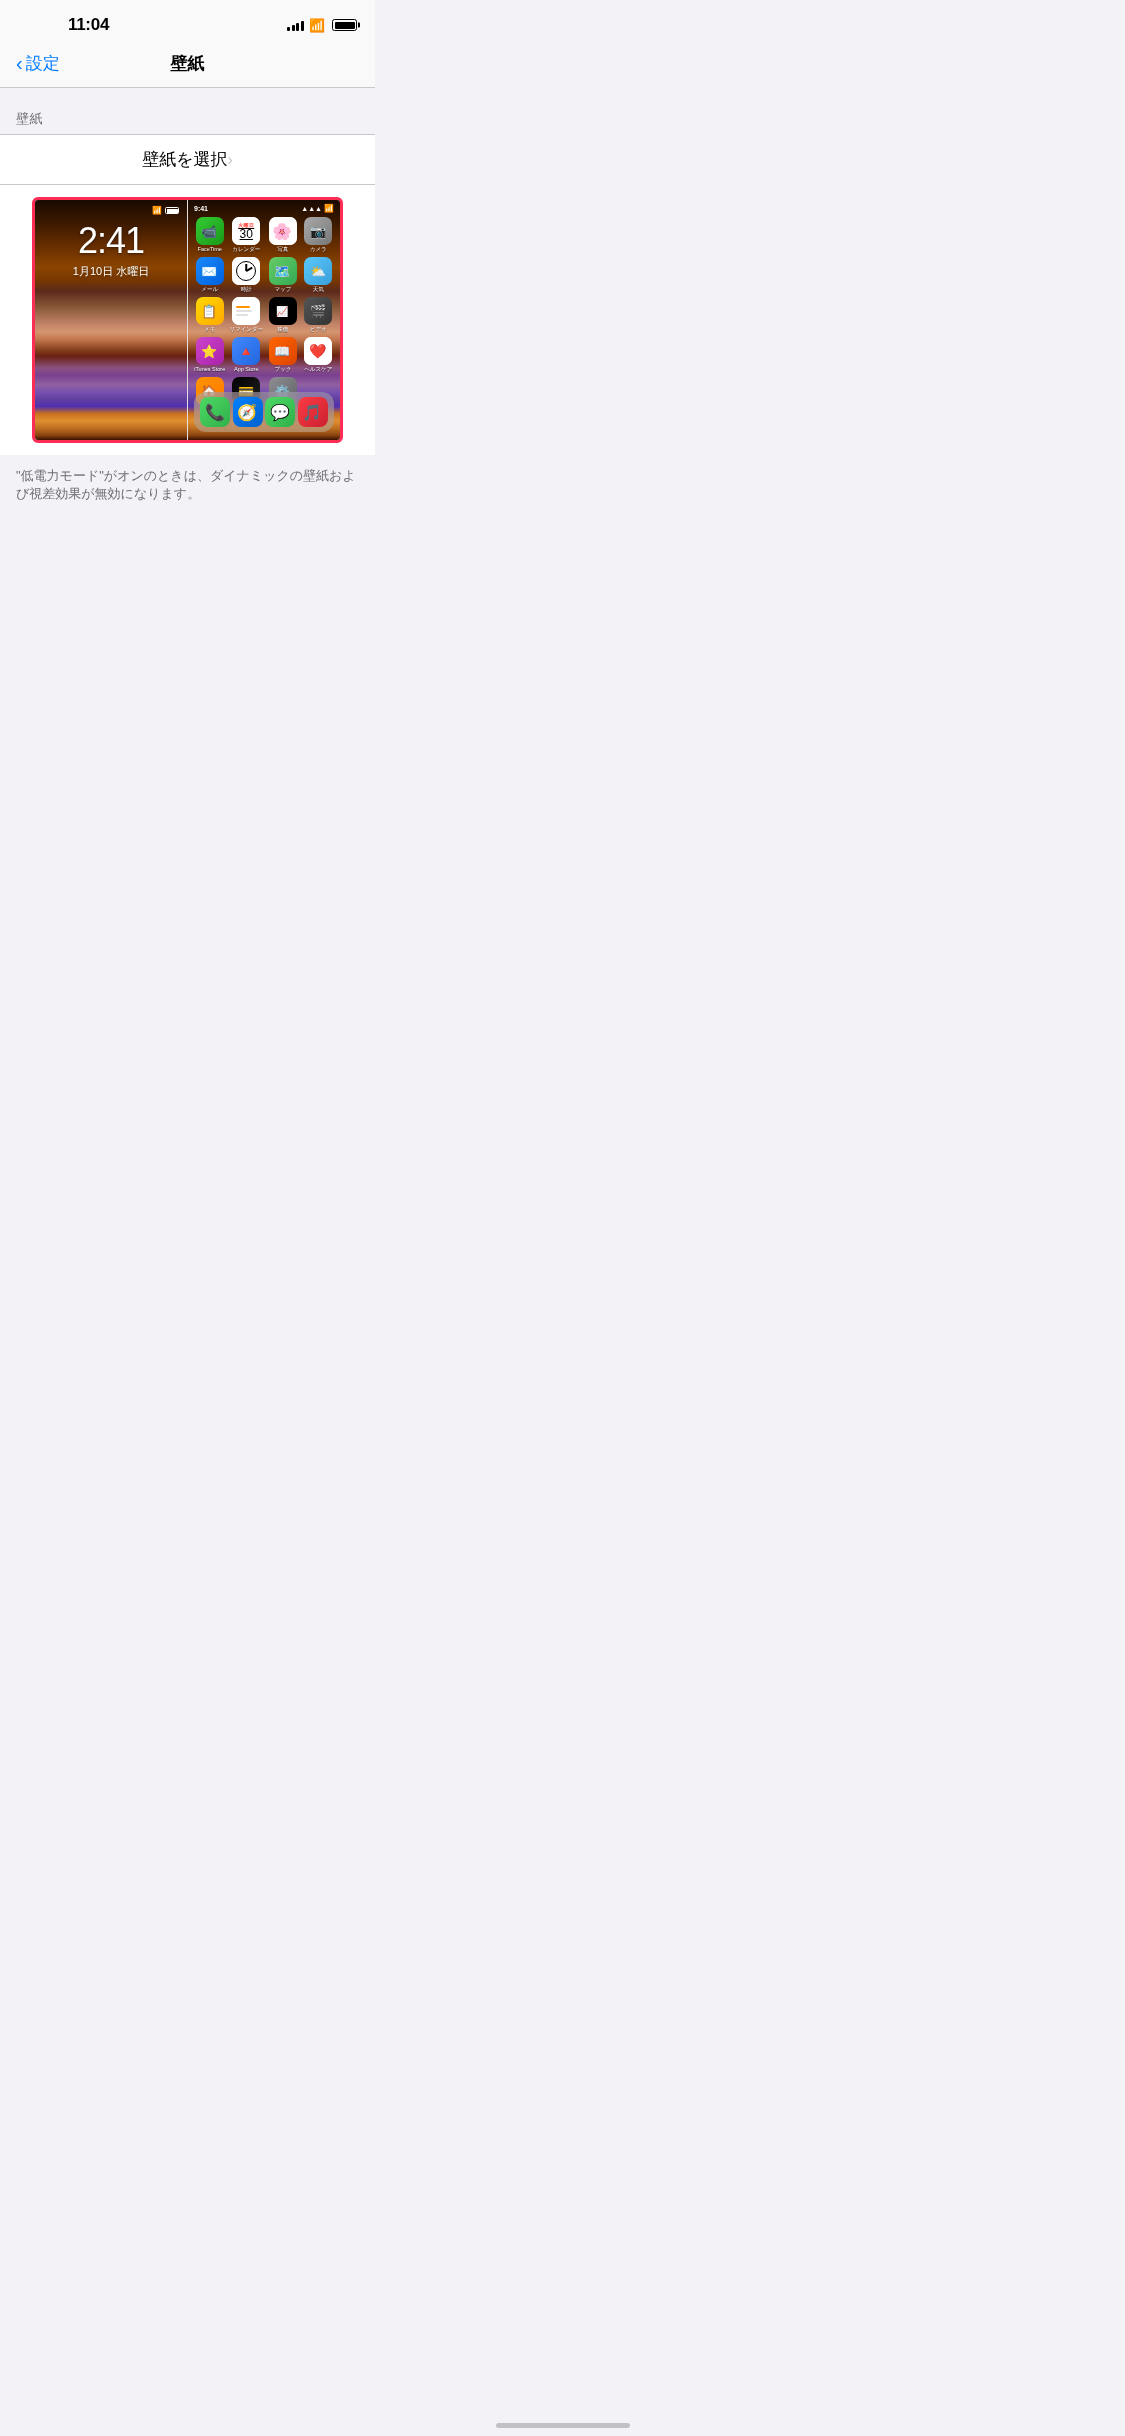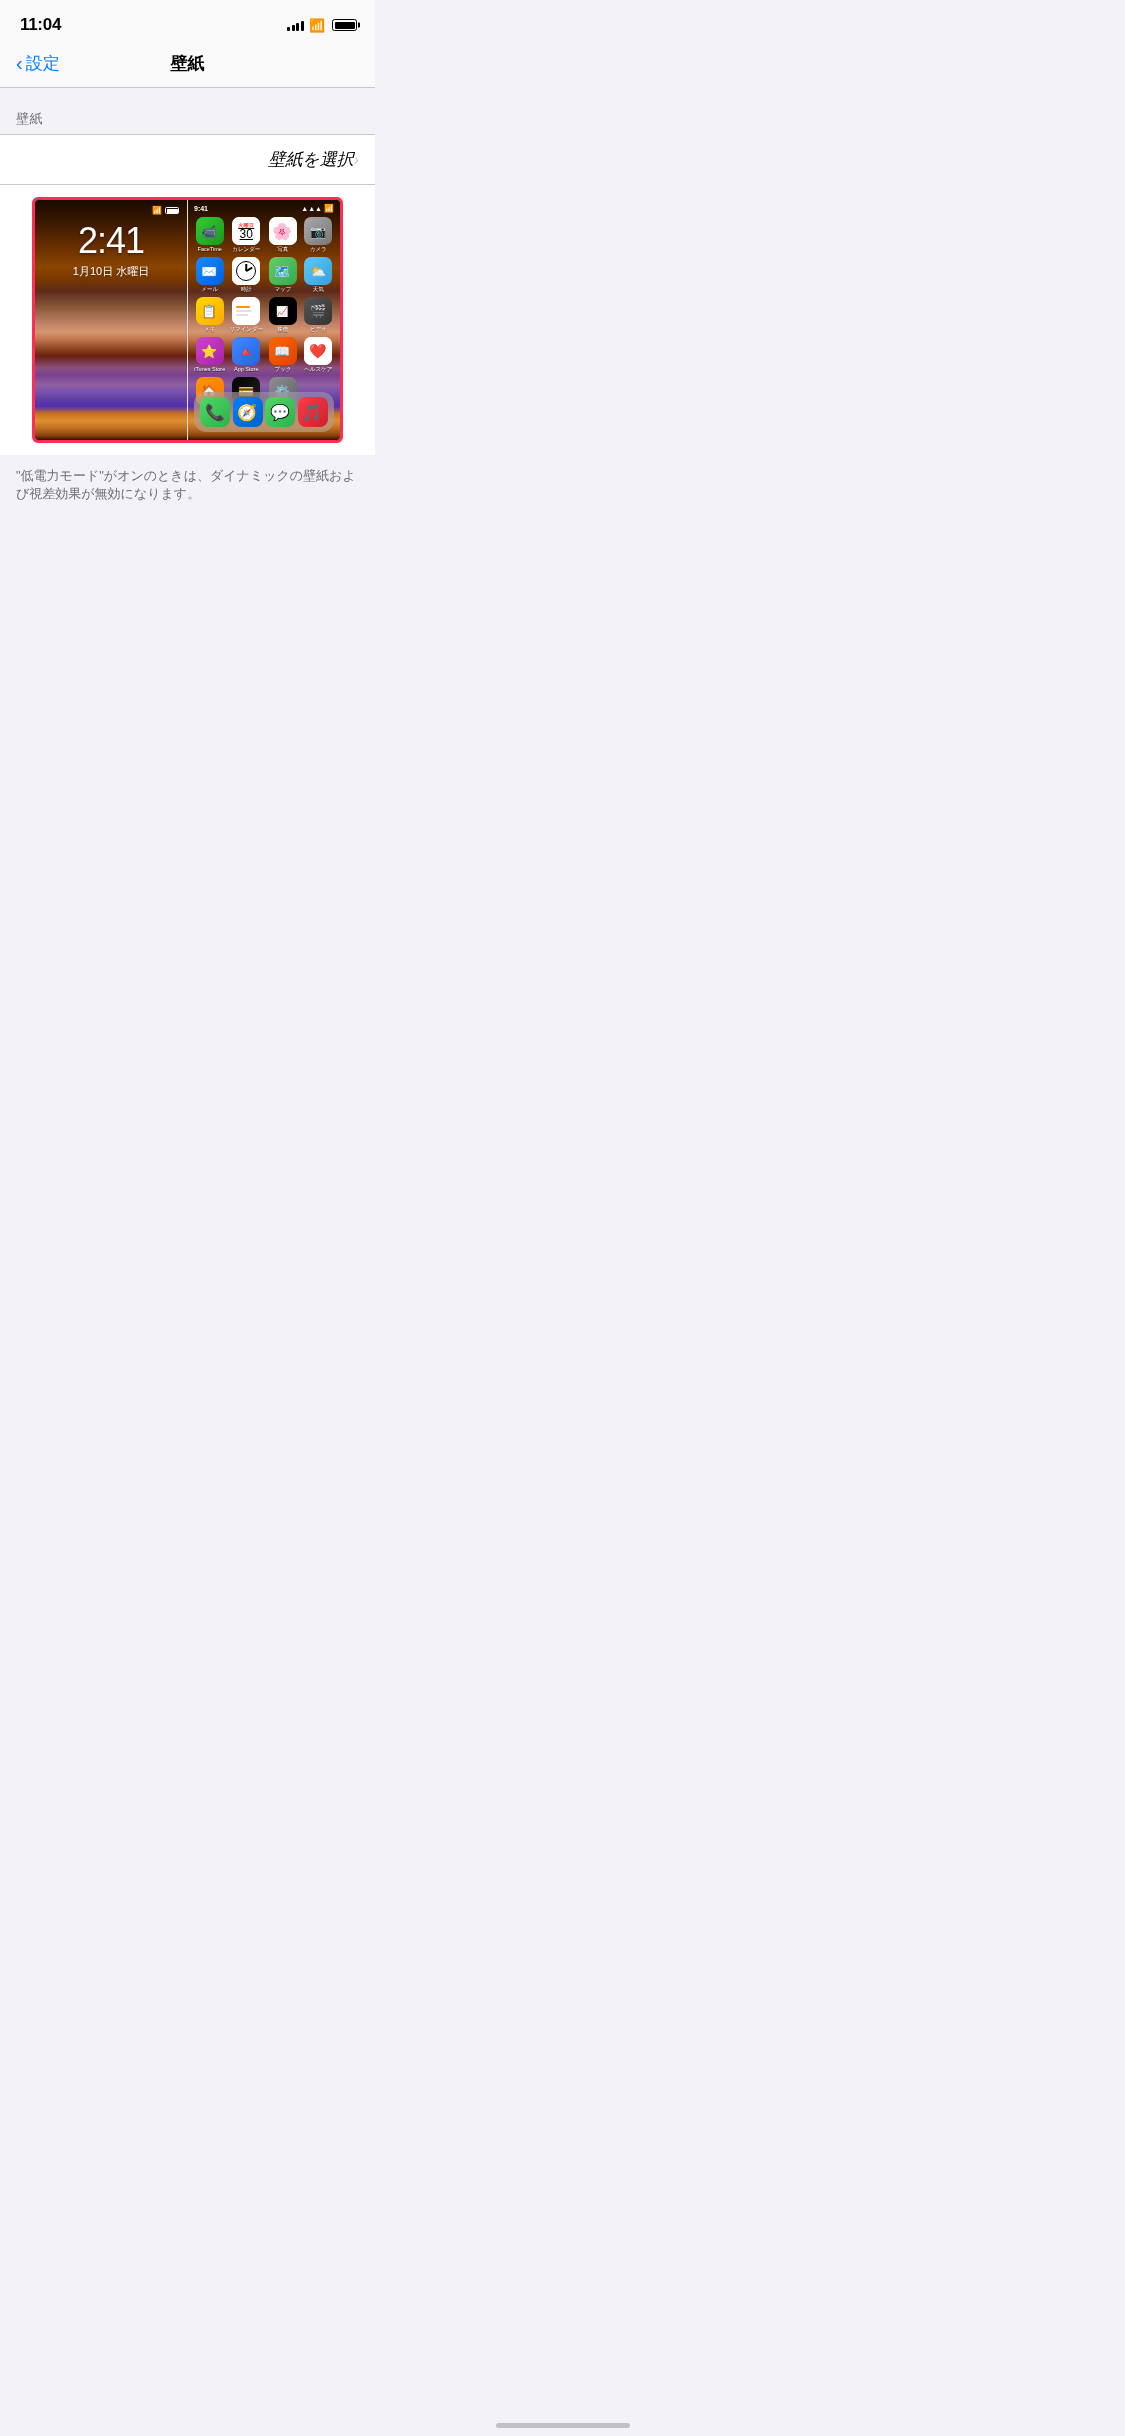--- a/index.html
+++ b/index.html
@@ -20,20 +20,21 @@
       align-items: center;
       padding: 14px 18px 8px 20px;
       background: #f9f9f9;
       height: 44px;
     }
     .status-time {
       font-size: 17px;
       font-weight: 600;
       color: #000;
       letter-spacing: -0.3px;
+      margin-left: 48px;
     }
     .status-icons {
       display: flex;
       align-items: center;
       gap: 6px;
     }
     .signal-bars {
       display: flex;
       align-items: flex-end;
       gap: 1.5px;
@@ -118,23 +119,22 @@
 
     
     .menu-section {
       background: #fff;
       border-top: 0.5px solid #c8c8cc;
       border-bottom: 0.5px solid #c8c8cc;
     }
     .menu-row {
       display: flex;
       align-items: center;
-      justify-content: flex-end;
+      justify-content: center;
       padding: 13px 16px;
-      font-style: italic;
     }
     .menu-row-label {
       font-size: 17px;
       color: #000;
     }
     .menu-row-chevron {
       color: #c7c7cc;
       font-size: 16px;
     }
 

